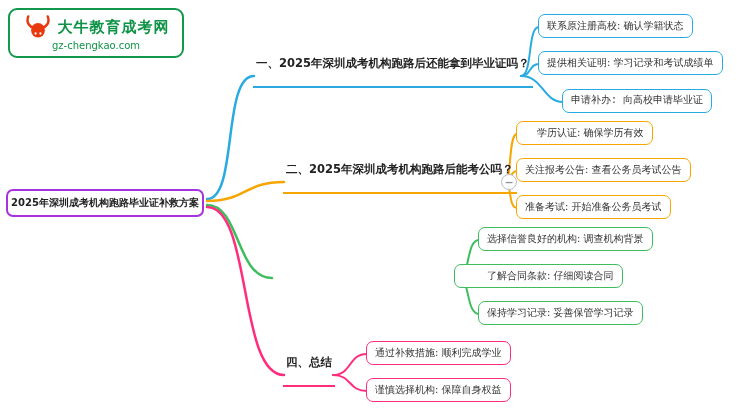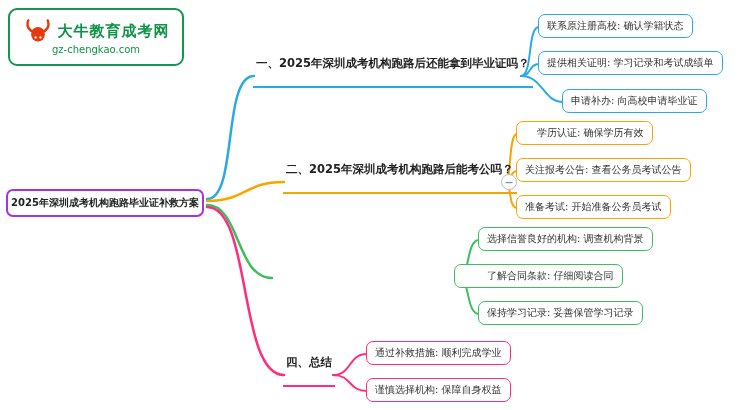--- a/index.html
+++ b/index.html
@@ -6,21 +6,21 @@
   body{
     width:750px;height:410px;position:relative;overflow:hidden;
     background:#ffffff;
     font-family:"DejaVu Sans","Liberation Sans",sans-serif;
   }
   #canvas{position:absolute;inset:0;}
   svg.wires{position:absolute;left:0;top:0;pointer-events:none;}
 
   
   .logo{
-    position:absolute;left:8px;top:8px;width:176px;height:58px;
+    position:absolute;left:8px;top:8px;width:176px;height:50px;
     border:2px solid #12984c;border-radius:9px;background:#fff;
     display:flex;flex-direction:column;align-items:center;justify-content:center;
     box-sizing:border-box;
   }
   .logo-row{display:flex;align-items:center;gap:5px;}
   .logo-title{font-size:15px;font-weight:700;color:#0e9347;letter-spacing:1px;line-height:1.1;}
   .logo-url{font-size:10px;color:#0e9347;line-height:1.2;}
 
   
   .root-node{
@@ -111,21 +111,21 @@
   <div class="collapse">
     <span>−</span>
   </div>
 
   <div class="leaf" style="left: 538px; top: 14px; border-color: rgb(41, 171, 226);">
     <span>联系原注册高校: 确认学籍状态</span>
   </div>
   <div class="leaf" style="left: 538px; top: 51px; border-color: rgb(41, 171, 226);">
     <span>提供相关证明: 学习记录和考试成绩单</span>
   </div>
-  <div class="leaf" style="left: 562px; top: 89px; border-color: rgb(41, 171, 226);">
+  <div class="leaf" style="left: 562px; top: 89px; border-color: rgb(41, 171, 226); font-family: Liberation Mono, monospace;">
     <span>申请补办: 向高校申请毕业证</span>
   </div>
 
   <div class="leaf" style="left: 516px; top: 121px; border-color: rgb(247, 166, 0); padding-left: 20px;">
     <span>学历认证: 确保学历有效</span>
   </div>
   <div class="leaf" style="left: 516px; top: 158px; border-color: rgb(247, 166, 0);">
     <span>关注报考公告: 查看公务员考试公告</span>
   </div>
   <div class="leaf" style="left: 516px; top: 195px; border-color: rgb(247, 166, 0);">

